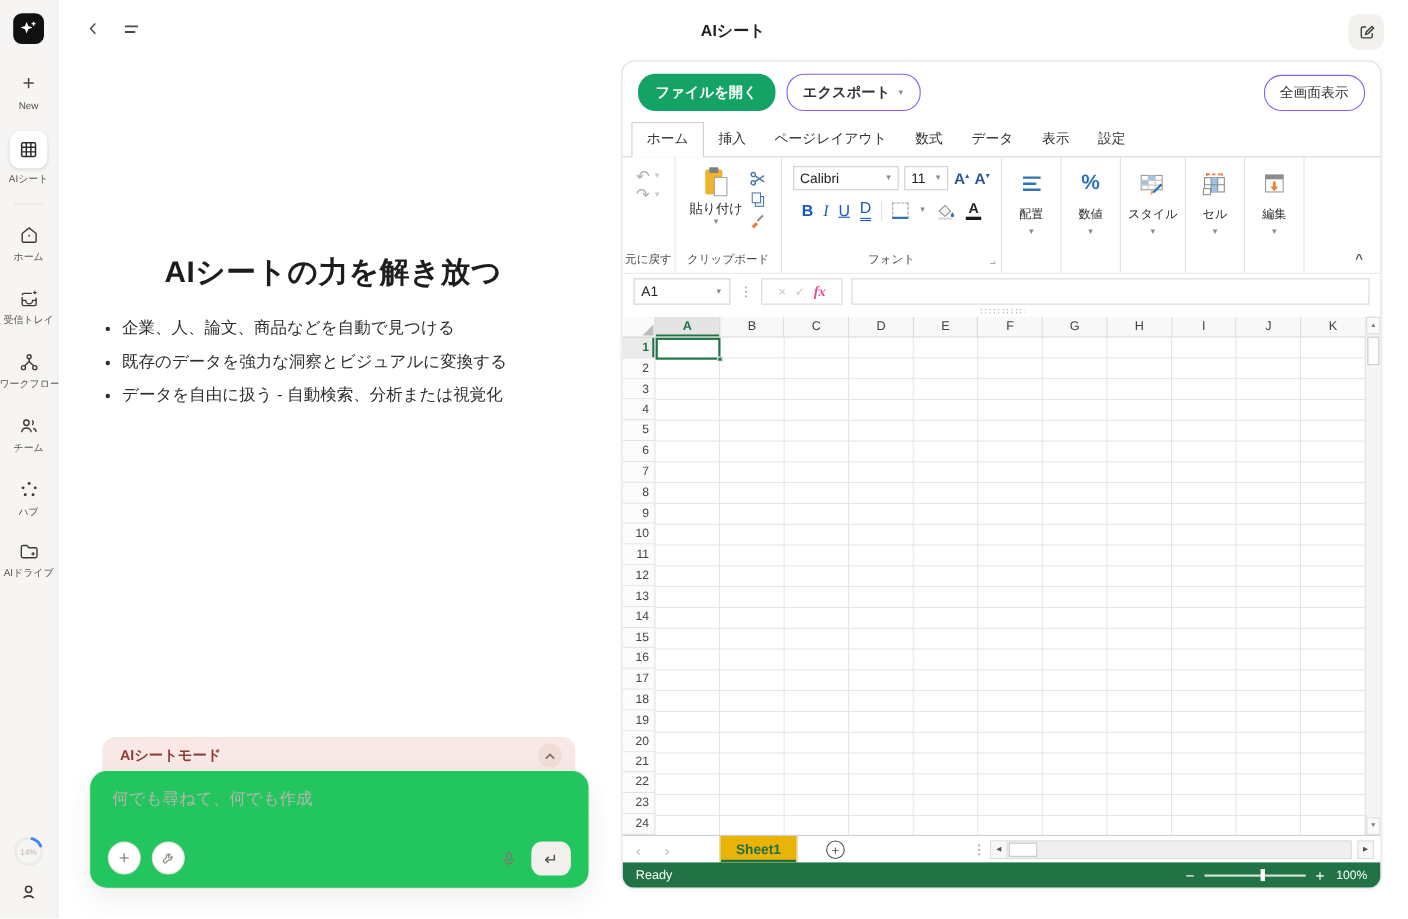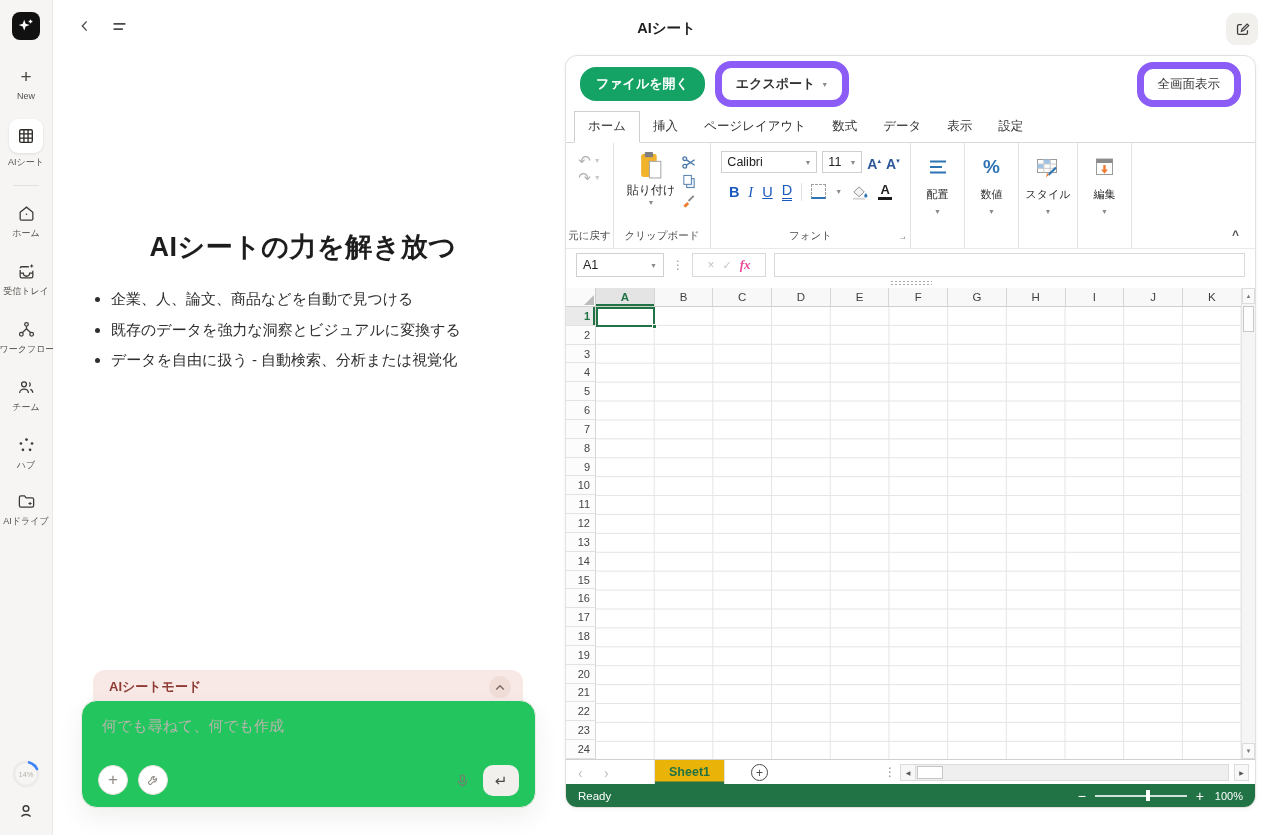--- a/index.html
+++ b/index.html
@@ -45,21 +45,21 @@
   .circ-btn { position:absolute; bottom:12px; width:30px; height:30px; border:1px solid #e4e1dc; border-radius:50%; background:#fff; display:flex; align-items:center; justify-content:center; color:#8f8a82; cursor:pointer; }
   .addbtn { left:16px; font-size:17px; font-weight:400; }
   .toolbtn { left:56px; }
   .micbtn { position:absolute; right:64px; bottom:16px; cursor:pointer; }
   .sendbtn { position:absolute; right:16px; bottom:11px; width:36px; height:31px; background:#f2f0ec; border-radius:10px; display:flex; align-items:center; justify-content:center; font-size:15px; color:#4a4a4a; cursor:pointer; }
 
   
   .panel { position:absolute; left:565px; top:55px; width:691px; height:753px; background:#fff; border:1px solid #e3e1de; border-radius:12px; box-shadow:0 1px 4px rgba(0,0,0,.05); overflow:hidden; }
   .ptop { position:absolute; left:0; right:0; top:0; height:56px; display:flex; align-items:center; padding:0 14px; gap:10px; }
   .btn-open { background:#14a364; color:#fff; font-weight:700; font-size:13px; border:none; border-radius:16px; padding:8px 16px; cursor:pointer; }
-  .btn-outline { background:#fff; border:7px solid #8b5cf6; border-radius:16px; padding:7px 14px; font-size:13px; font-weight:700; color:#333; cursor:pointer; display:flex; align-items:center; gap:6px; }
+  .btn-outline { background:#fff; border:1px solid #8b5cf6; border-radius:16px; padding:7px 14px; font-size:13px; font-weight:700; color:#333; cursor:pointer; display:flex; align-items:center; gap:6px; }
   .btn-full { margin-left:auto; font-weight:400; font-size:12.5px; }
   .caret { font-size:7px; color:#8a8a8a; }
 
   .rtabs { position:absolute; left:0; right:0; top:56px; height:31px; display:flex; align-items:flex-end; padding-left:8px; border-bottom:1px solid #d8d8d8; }
   .rtab { padding:6px 13px 7px; font-size:12.5px; color:#333; cursor:pointer; white-space:nowrap; }
   .rtab.active { border:1px solid #cfcfcf; border-bottom:1px solid #fff; margin-bottom:-1px; background:#fff; }
 
   .ribbon { position:absolute; left:0; right:0; top:87px; height:106px; display:flex; border-bottom:1px solid #e9e9e9; }
   .rg { border-right:1px solid #e3e3e3; display:flex; flex-direction:column; align-items:center; padding:8px 2px 3px; position:relative; flex:none; }
   .rg-label { font-size:10.5px; color:#4a4a4a; margin-top:auto; padding-bottom:2px; white-space:nowrap; }
@@ -446,20 +446,34 @@
           <rect x="7.8" y="2.5" width="6.4" height="4.5" fill="#9dc3e6"></rect>
           <path d="M1.5 7 h19 M1.5 11.3 h19 M7.8 2.5 v13 M14.2 2.5 v13" stroke="#c9c9c9"></path>
           <path d="M12.5 18 L20 10.5" stroke="#2e74b5" stroke-width="2.2"></path>
           <path d="M10 20.5 L12.8 17.7 L11 15.9 Z" fill="#ed7d31"></path>
         </svg>
       </div>
       <div class="dd-lbl">スタイル</div>
       <span class="caret">▼</span>
     </div>
 
+    <div class="rg dd">
+      <div class="dd-ic">
+        <svg width="23" height="21" viewBox="0 0 23 21">
+          <path d="M4 1.5 h14" stroke="#ed7d31" stroke-width="1.5" stroke-dasharray="3 2"></path>
+          <path d="M4 0 v3 M18 0 v3" stroke="#ed7d31" stroke-width="1.3"></path>
+          <rect x="2" y="4.5" width="18" height="13" fill="#fff" stroke="#8c8c8c"></rect>
+          <rect x="8" y="4.5" width="6" height="13" fill="#9dc3e6"></rect>
+          <path d="M8 4.5 v13 M14 4.5 v13 M2 11 h18" stroke="#8c8c8c"></path>
+          <rect x="1" y="14.5" width="6.5" height="5.5" fill="#fff" stroke="#8c8c8c"></rect>
+        </svg>
+      </div>
+      <div class="dd-lbl">セル</div>
+      <span class="caret">▼</span>
+    </div>
 
     <div class="rg dd">
       <div class="dd-ic">
         <svg width="21" height="20" viewBox="0 0 21 20">
           <rect x="2.5" y="2" width="16" height="15.5" fill="#fff" stroke="#9b9b9b"></rect>
           <rect x="2.5" y="2" width="16" height="4" fill="#8c8c8c"></rect>
           <path d="M10.5 8 v6" stroke="#ed7d31" stroke-width="2.4"></path>
           <path d="M7 12.5 h7 L10.5 16.8 Z" fill="#ed7d31"></path>
         </svg>
       </div>

